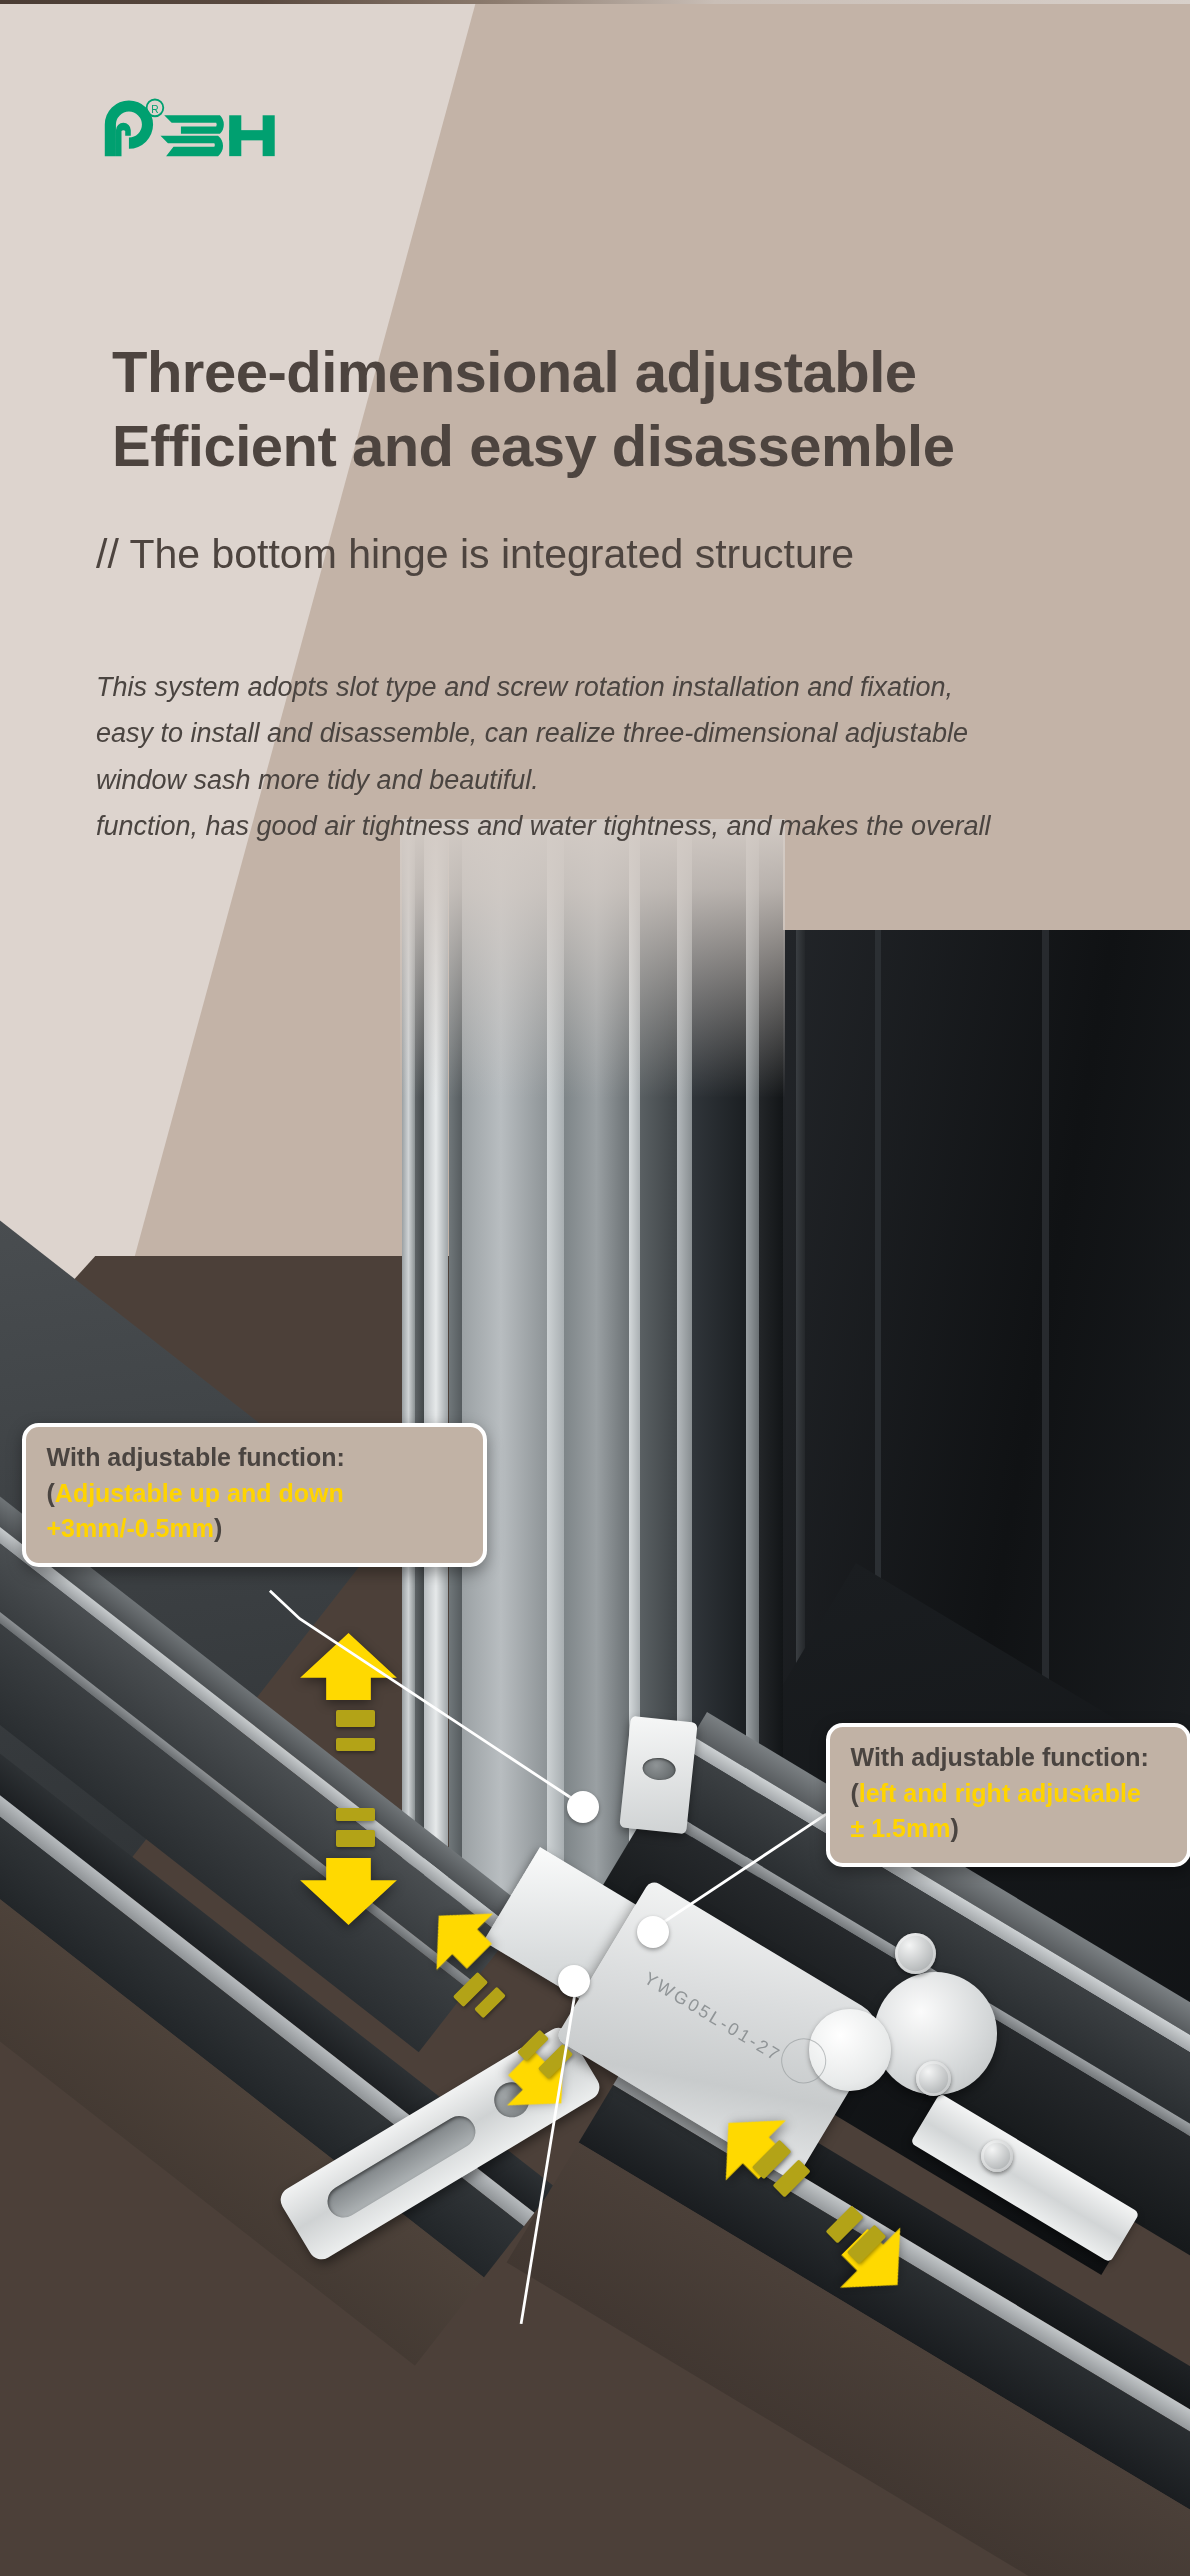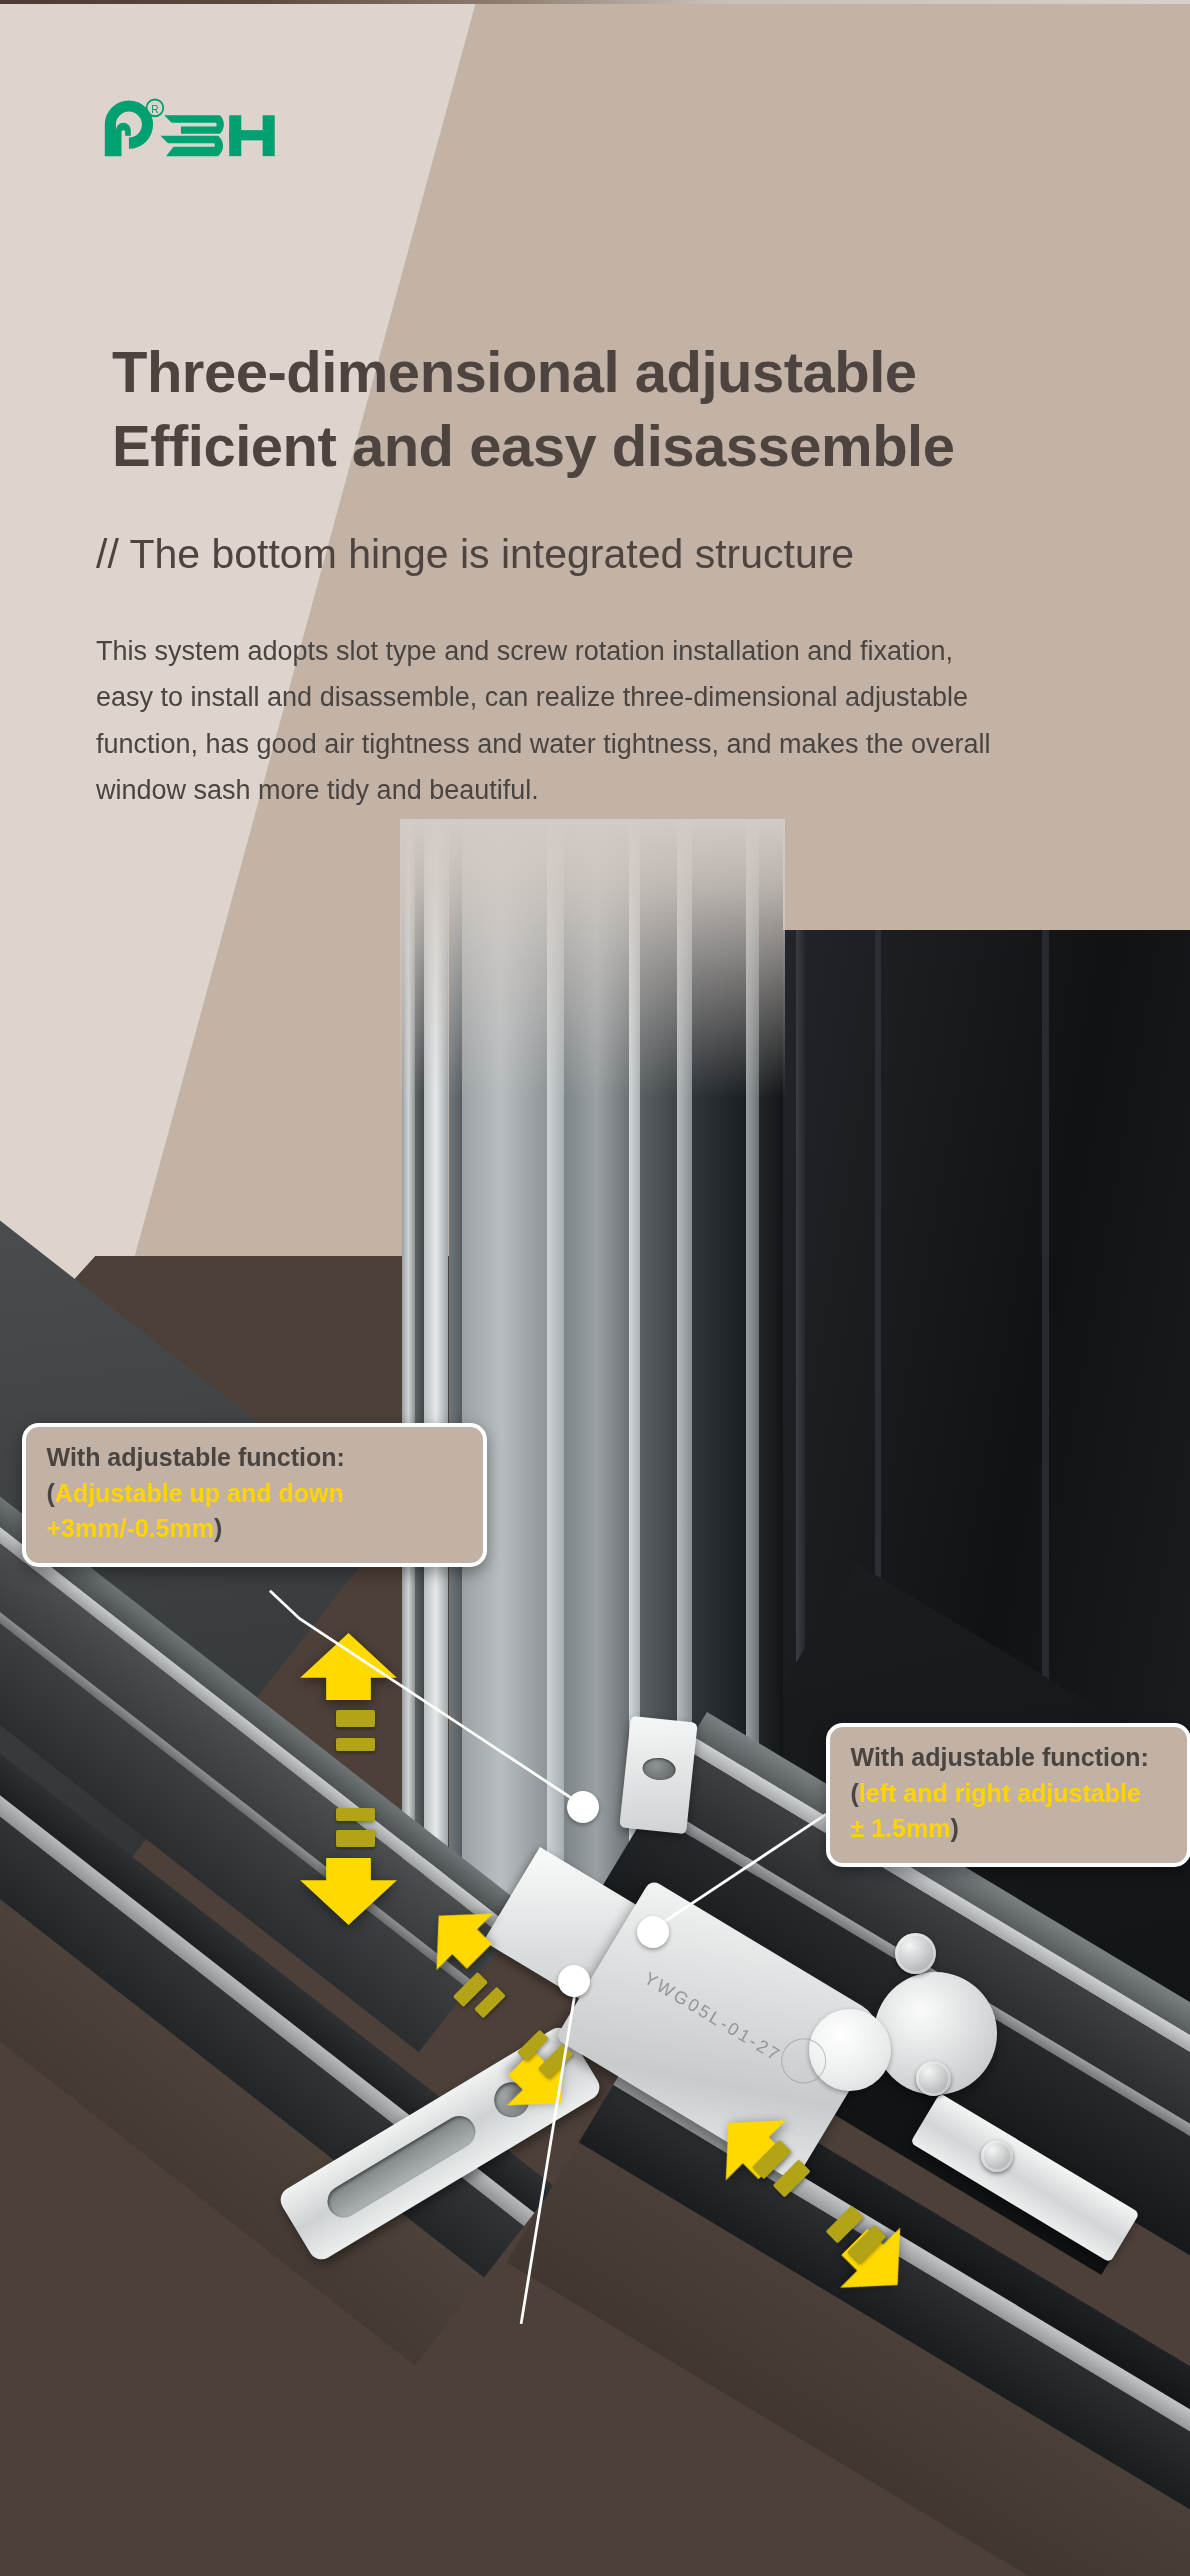--- a/index.html
+++ b/index.html
@@ -254,22 +254,22 @@
     position:absolute;left:96px;top:335px;width:912px;
     font-size:58px;font-weight:bold;line-height:1.28;
     color:#4d443f;letter-spacing:-0.5px;
   }
   .h2{
     position:absolute;left:96px;top:530px;width:977px;
     font-size:41px;font-weight:normal;line-height:1.2;
     color:#4d443f;
   }
   .para{
-    position:absolute;left:96px;top:628px;width:1023px;
-    font-size:27px;line-height:1.72;color:#4a4440;
+    position:absolute;left:96px;top:664px;width:1023px;
+    font-size:27px;line-height:1.72;color:#4a4440;font-style:italic;
   }
   .nowrap{white-space:nowrap;margin-left:16px;}
 </style>
 </head>
 <body>
 
 <div id="page">
 
   <div class="bg-layer">
     <div class="bg-midbeige"></div>
@@ -452,22 +452,22 @@
   <div class="h1">
     <div class="nowrap">Three-dimensional adjustable</div>
     <div class="nowrap">Efficient and easy disassemble</div>
   </div>
 
   <div class="h2">// The bottom hinge is integrated structure</div>
 
   <div class="para">
     <div>This system adopts slot type and screw rotation installation and fixation,</div>
     <div>easy to install and disassemble, can realize three-dimensional adjustable</div>
+    <div>window sash more tidy and beautiful.</div>
     <div>function, has good air tightness and water tightness, and makes the overall</div>
-    <div>window sash more tidy and beautiful.</div>
   </div>
 
   <div class="callout co-1">
     <div class="line">With adjustable function:</div>
     <div class="line"><span>(</span><span class="hl">Adjustable up and down</span></div>
     <div class="line"><span class="hl">+3mm/-0.5mm</span><span>)</span></div>
   </div>
 
   <div class="callout co-2">
     <div class="line">With adjustable function:</div>

